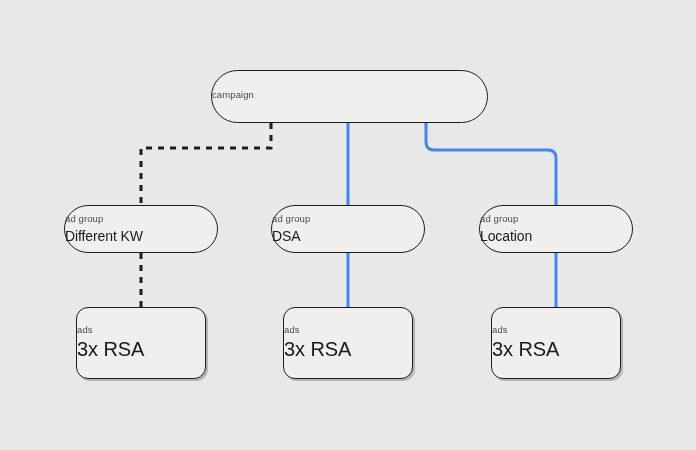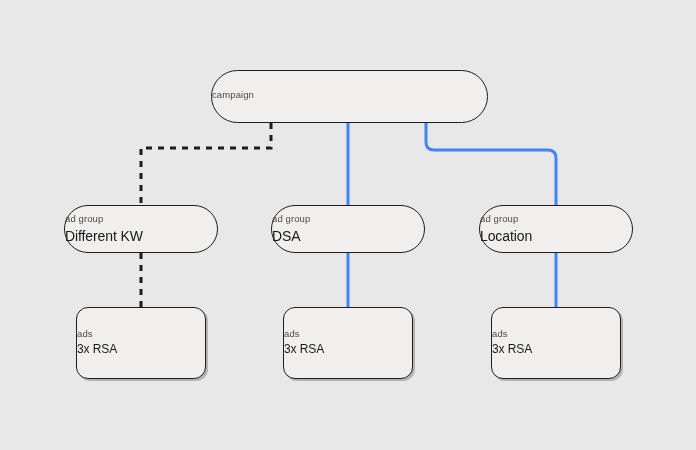--- a/index.html
+++ b/index.html
@@ -55,21 +55,21 @@
     margin-bottom: 3px;
   }
   .node-title {
     font-size: 14px;
     color: #18191a;
     line-height: 1.15;
     letter-spacing: -0.1px;
     white-space: nowrap;
   }
   .node-rect .node-title {
-    font-size: 12px;
+    font-size: 20px;
   }
   #campaign-node {
     left: 211px;
     top: 70px;
     width: 277px;
     height: 53px;
   }
   #campaign-node .node-title { font-size: 18px; }
   #adgroup-node-0 { left: 64px;  top: 205px; width: 154px; height: 48px; }
   #adgroup-node-1 { left: 271px; top: 205px; width: 154px; height: 48px; }

